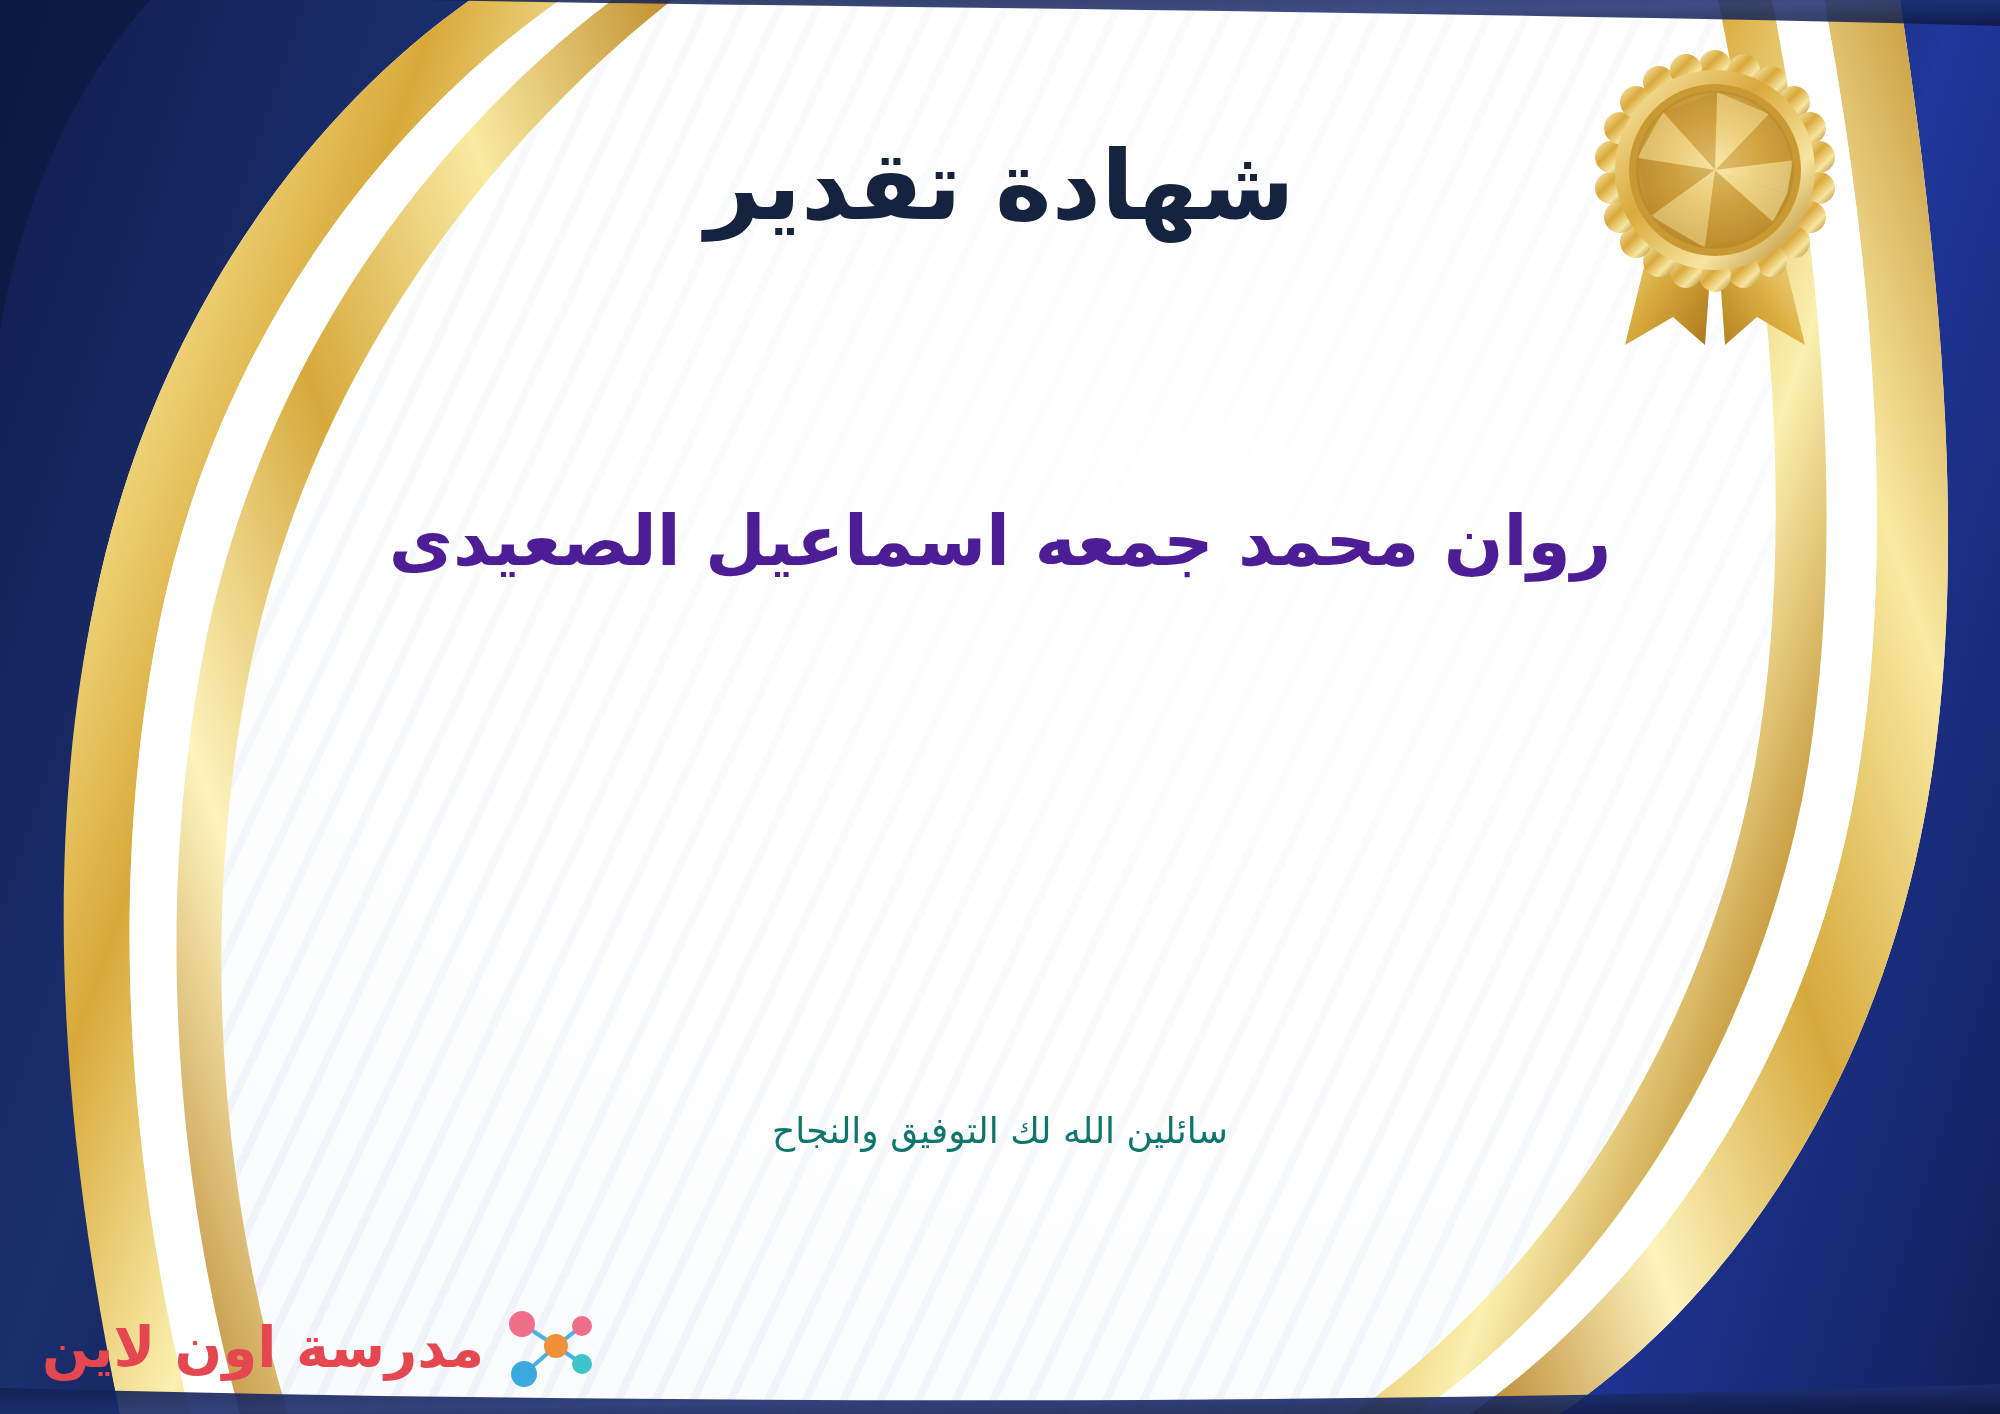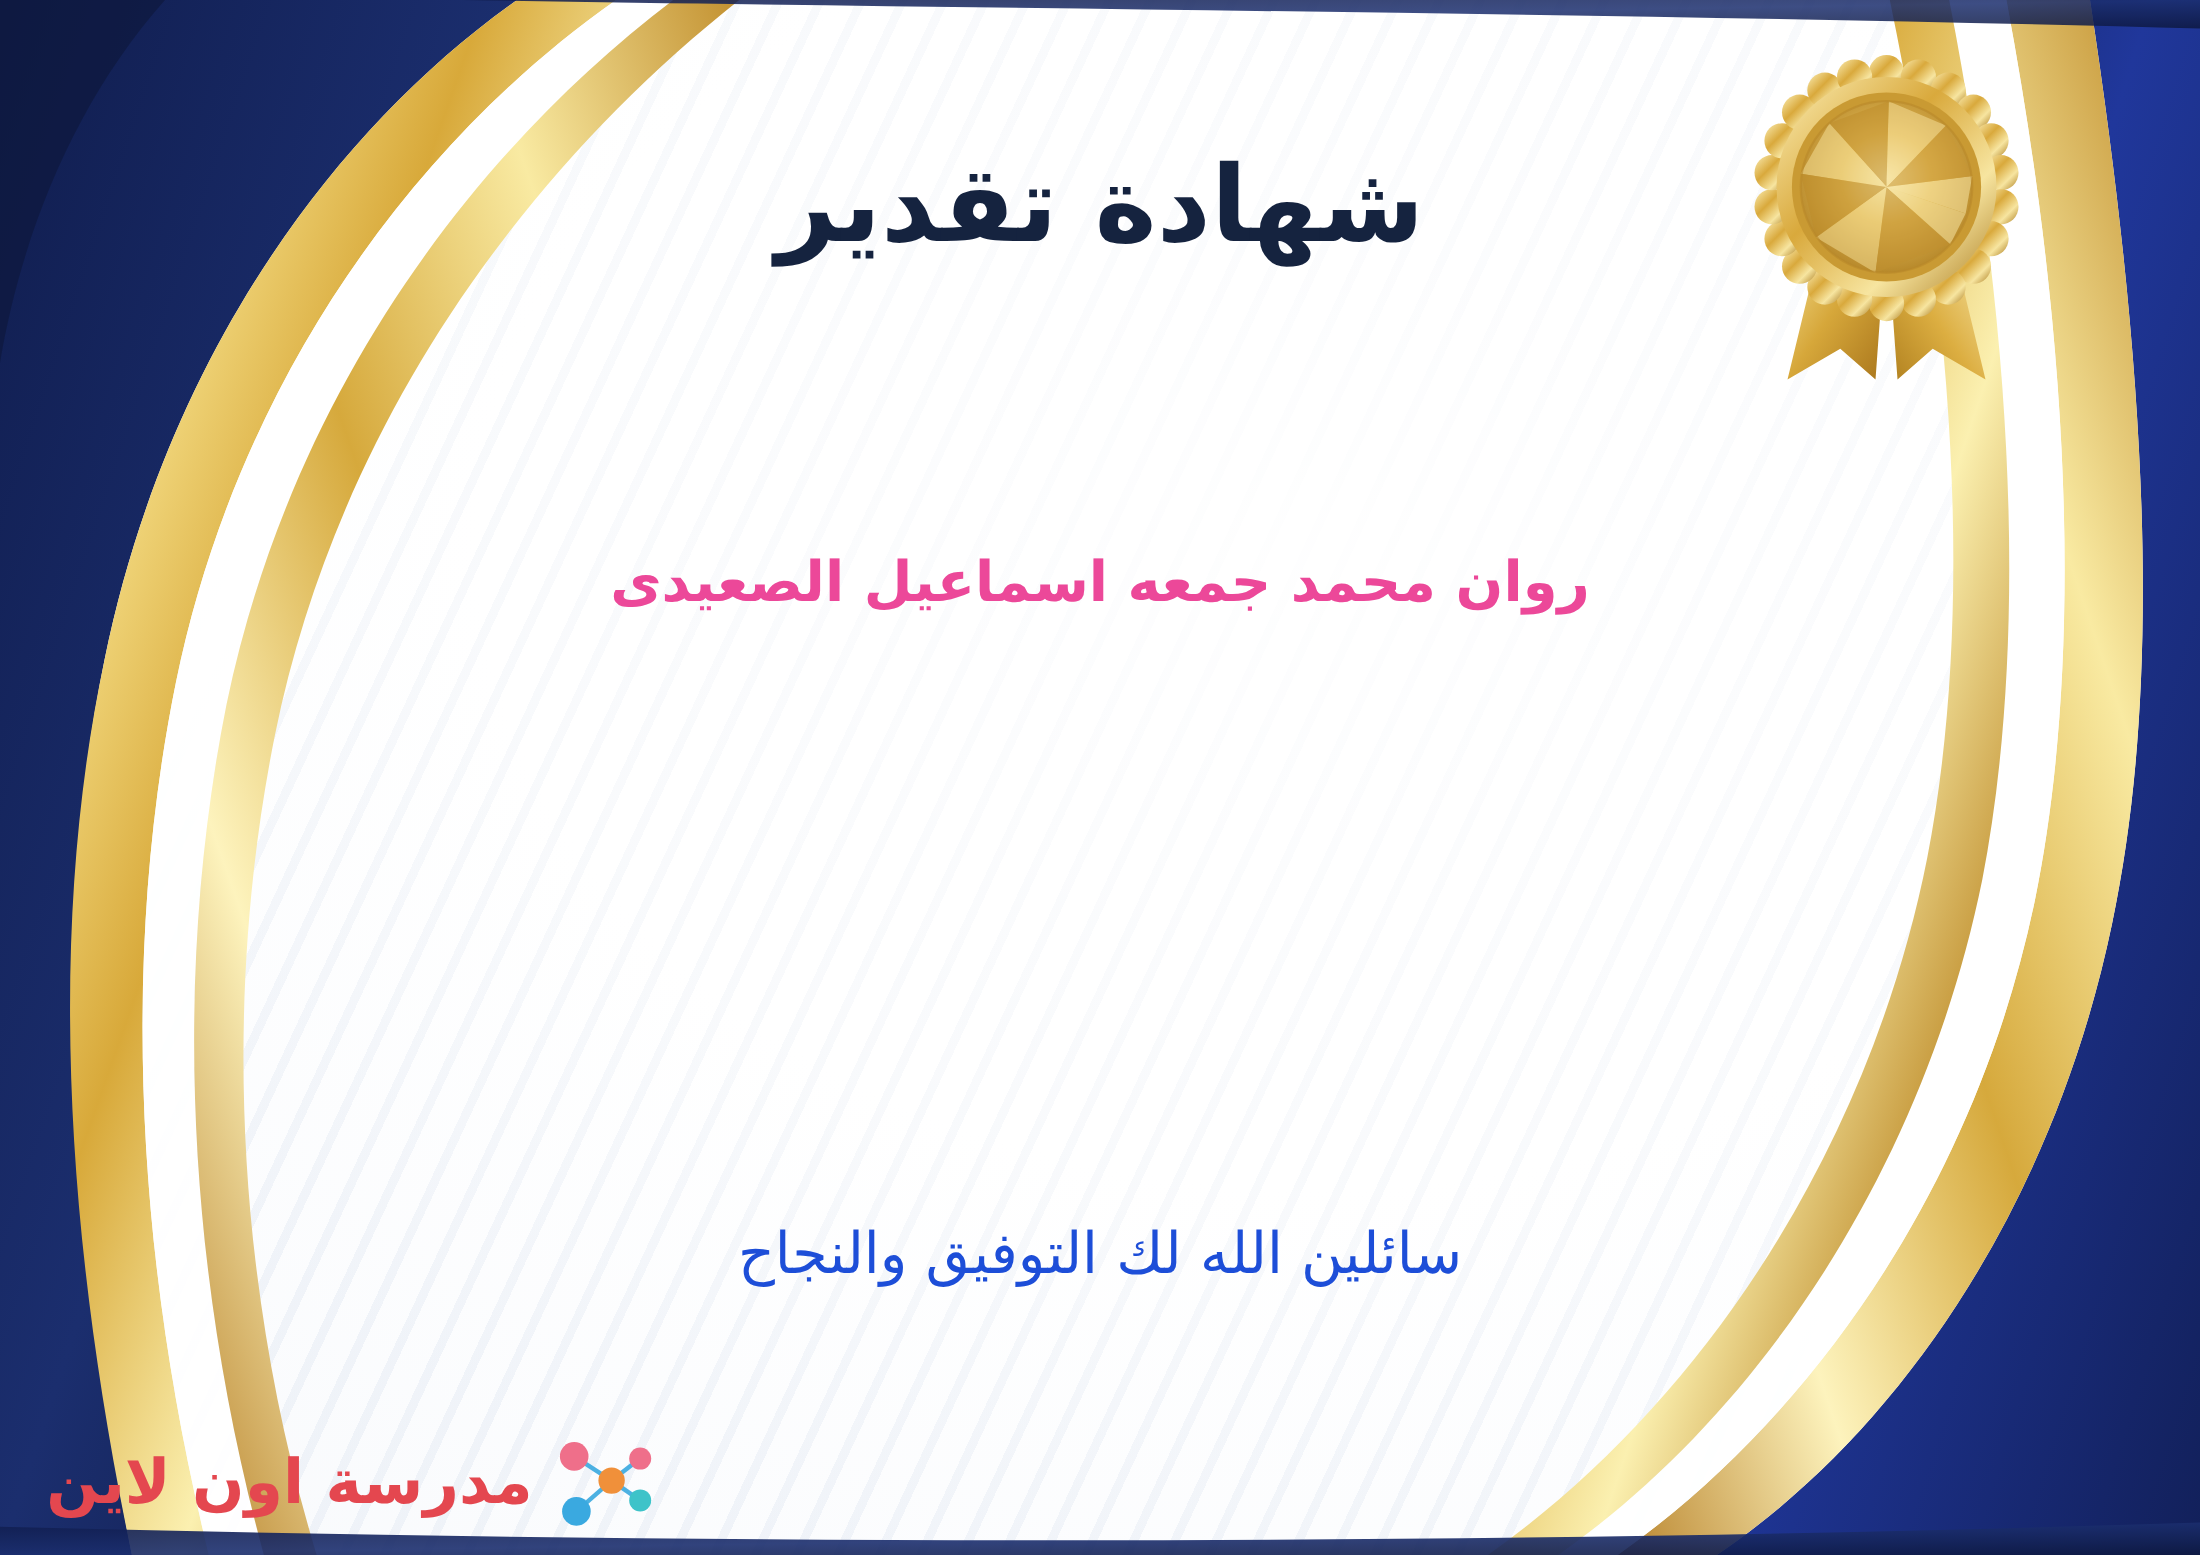--- a/index.html
+++ b/index.html
@@ -72,23 +72,23 @@
     letter-spacing: 0px;
     direction: rtl;
   }
 
   .student-name {
     position: absolute;
     top: 500px;
     left: 0;
     right: 0;
     text-align: center;
-    font-size: 51px;
-    font-weight: 700;
-    color: #ec4899;
+    font-size: 70px;
+    font-weight: 700;
+    color: #4c1d95;
     direction: rtl;
   }
 
   .body-text {
     position: absolute;
     top: 720px;
     left: 200px;
     right: 200px;
     text-align: center;
     font-size: 40px;
@@ -105,22 +105,22 @@
     font-weight: 700;
     letter-spacing: 1px;
   }
 
   .closing-text {
     position: absolute;
     top: 1110px;
     left: 200px;
     right: 200px;
     text-align: center;
-    font-size: 52px;
-    color: #1d4ed8;
+    font-size: 36px;
+    color: #0f766e;
     direction: rtl;
   }
 
   
   .medal {
     position: absolute;
     top: 45px;
     right: 155px;
     width: 260px;
     height: 330px;

